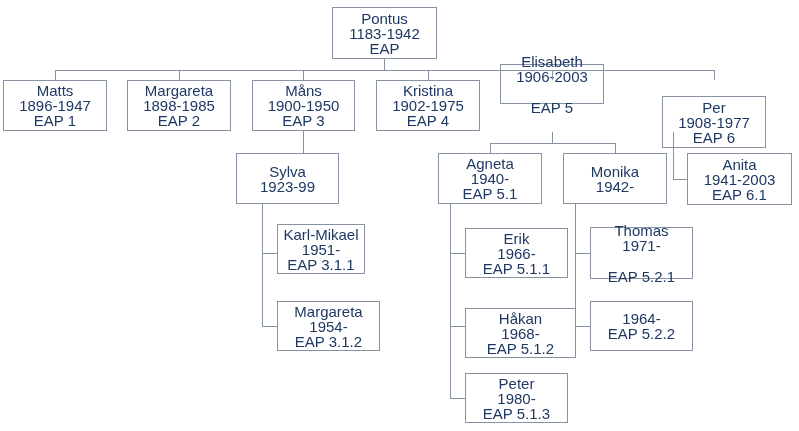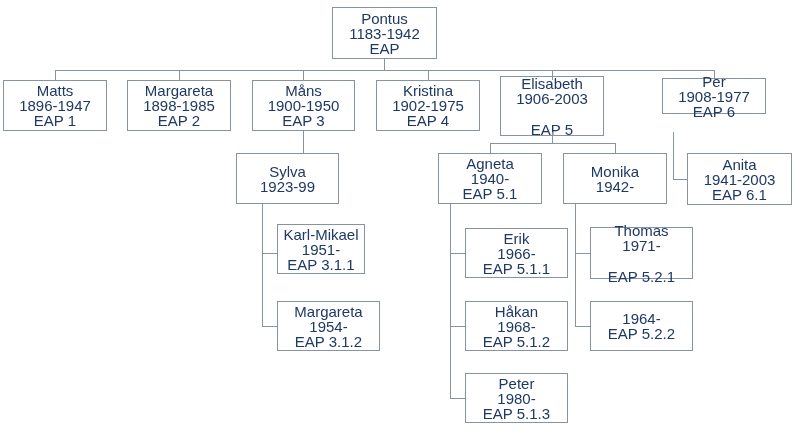--- a/index.html
+++ b/index.html
@@ -54,26 +54,26 @@
   <div class="node" style="left:252px;top:80px;width:103px;height:51px">
     <div class="ln">Måns</div>
     <div class="ln">1900-1950</div>
     <div class="ln">EAP 3</div>
   </div>
   <div class="node" style="left:376px;top:80px;width:104px;height:51px">
     <div class="ln">Kristina</div>
     <div class="ln">1902-1975</div>
     <div class="ln">EAP 4</div>
   </div>
-  <div class="node" style="left:500px;top:76px;width:104px;height:60px">
+  <div class="node" style="left:500px;top:64px;width:104px;height:40px">
     <div class="ln">Elisabeth</div>
     <div class="ln">1906-2003</div>
     <div class="ln gap">EAP 5</div>
   </div>
-  <div class="node" style="left:662px;top:78px;width:104px;height:36px">
+  <div class="node" style="left:662px;top:96px;width:104px;height:52px">
     <div class="ln">Per</div>
     <div class="ln">1908-1977</div>
     <div class="ln">EAP 6</div>
   </div>
 
   <div class="node" style="left:236px;top:153px;width:103px;height:51px">
     <div class="ln">Sylva</div>
     <div class="ln">1923-99</div>
   </div>
   <div class="node" style="left:438px;top:153px;width:104px;height:51px">
@@ -99,21 +99,21 @@
   <div class="node" style="left:277px;top:301px;width:103px;height:50px">
     <div class="ln">Margareta</div>
     <div class="ln">1954-</div>
     <div class="ln">EAP 3.1.2</div>
   </div>
   <div class="node" style="left:465px;top:228px;width:103px;height:50px">
     <div class="ln">Erik</div>
     <div class="ln">1966-</div>
     <div class="ln">EAP 5.1.1</div>
   </div>
-  <div class="node" style="left:465px;top:301px;width:103px;height:50px">
+  <div class="node" style="left:465px;top:308px;width:111px;height:50px">
     <div class="ln">Håkan</div>
     <div class="ln">1968-</div>
     <div class="ln">EAP 5.1.2</div>
   </div>
   <div class="node" style="left:465px;top:373px;width:103px;height:50px">
     <div class="ln">Peter</div>
     <div class="ln">1980-</div>
     <div class="ln">EAP 5.1.3</div>
   </div>
   <div class="node" style="left:590px;top:227px;width:103px;height:52px">

